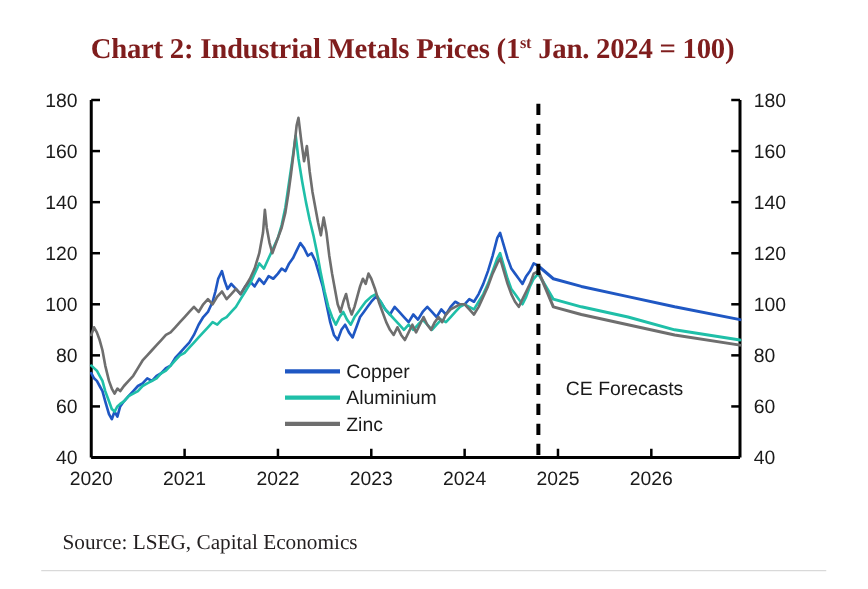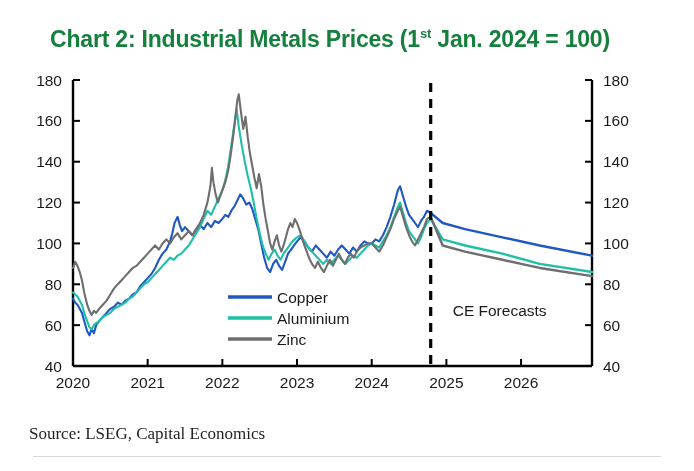--- a/index.html
+++ b/index.html
@@ -8,24 +8,24 @@
     background:#ffffff;
     font-family:"Liberation Sans", sans-serif;
     overflow:hidden;
   }
   #root{position:relative;width:694px;height:471px;}
 
   .chart-title{
     position:absolute;
     left:0; top:26px; width:660px;
     text-align:center;
-    font-family:Liberation Sans, sans-serif;
+    font-family:Liberation Serif, serif;
     font-weight:bold;
     font-size:23px;
-    color:#15803d;
+    color:#7f1d1d;
     letter-spacing:-0.2px;
     white-space:nowrap;
   }
   .chart-title sup{font-size:13px;vertical-align:super;}
 
   .plot-wrap{position:absolute;left:0;top:0;width:694px;height:400px;}
   svg.plot{position:absolute;left:0;top:0;}
 
   .axis-num{
     font-family:"Liberation Sans", sans-serif;
@@ -42,21 +42,21 @@
     fill:#1a1a1a;
   }
   .forecast-text{
     font-family:"Liberation Sans", sans-serif;
     font-size:15.5px;
     fill:#1a1a1a;
   }
 
   .source-line{
     position:absolute;
-    left:29px; top:424px;
+    left:50px; top:424px;
     font-family:"Liberation Serif", serif;
     font-size:17px;
     color:#231f20;
     white-space:nowrap;
   }
   .bottom-rule{
     position:absolute;
     left:33px; top:456px; width:628px;
     height:1px;background:#d9d9d9;
   }

